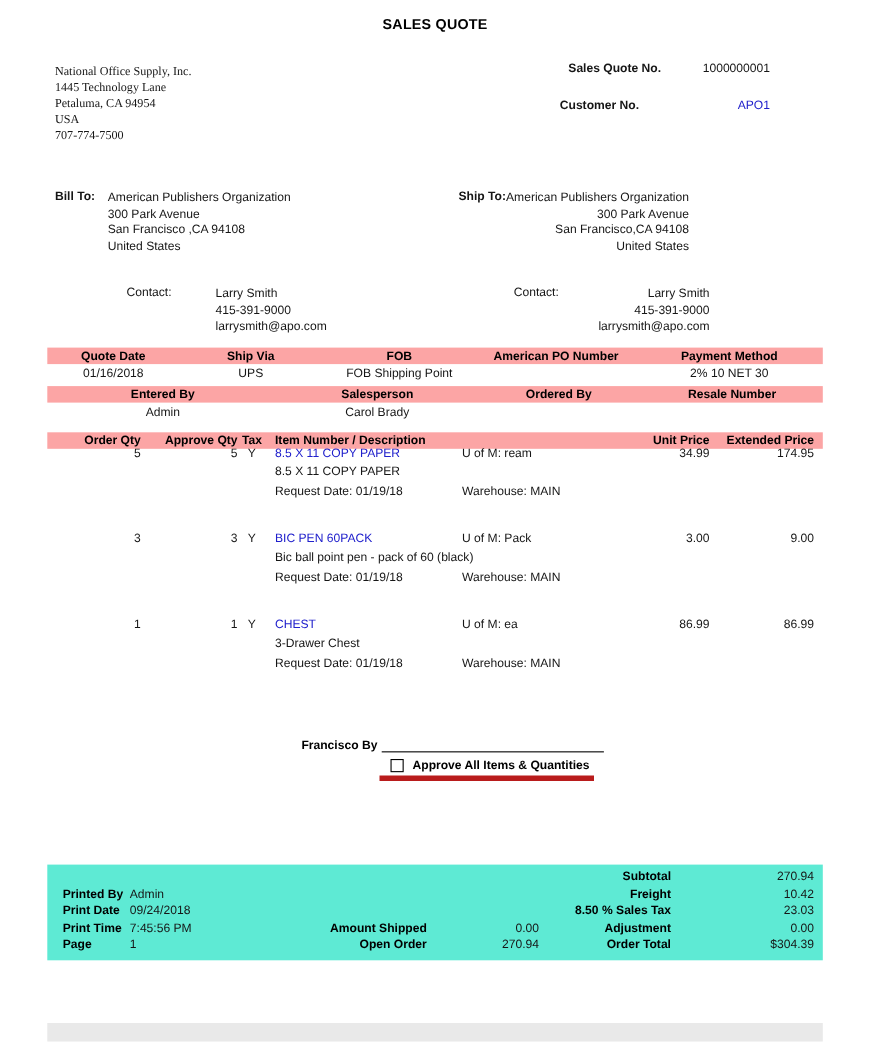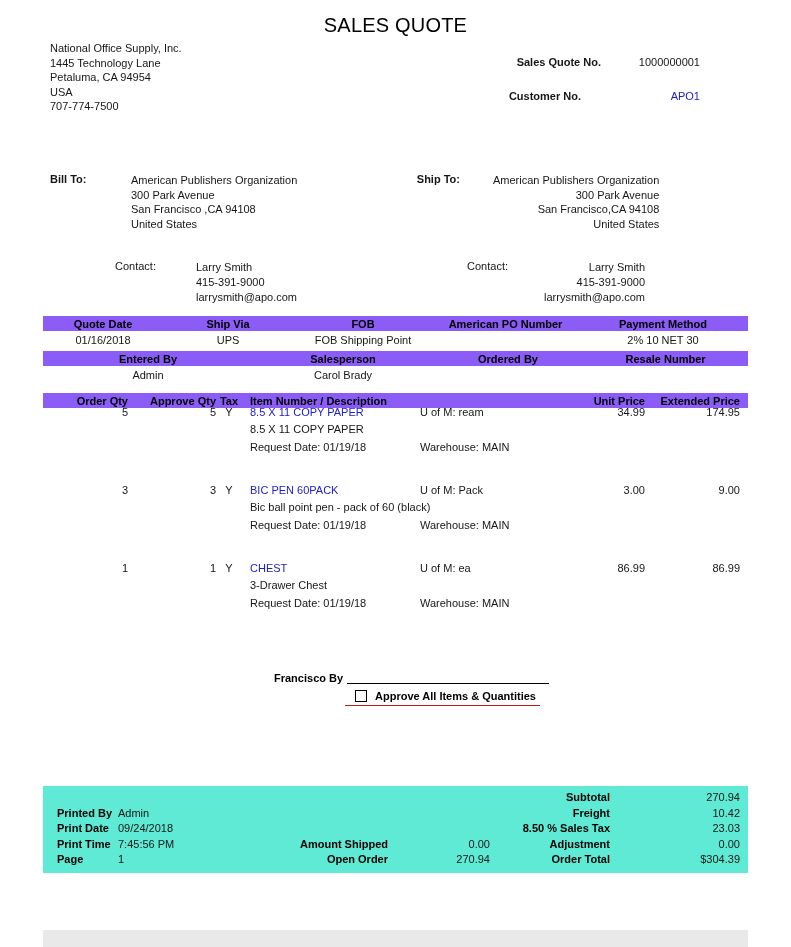--- a/index.html
+++ b/index.html
@@ -1,39 +1,39 @@
 <!DOCTYPE html>
 <html><head>
 <meta charset="utf-8">
 <style>
   html,body{margin:0;padding:0;}
   body{width:791px;height:947px;background:#ffffff;font-family:"Liberation Sans",sans-serif;font-size:11px;color:#161616;}
   .page{position:relative;width:791px;height:947px;overflow:hidden;background:#fff;}
-  .title{position:absolute;top:14px;left:0;width:100%;text-align:center;font-size:20px;font-weight:normal;letter-spacing:.2px;color:#000;}
-  .company{position:absolute;top:41px;left:50px;line-height:14.6px;}
+  .title{position:absolute;top:14px;left:0;width:100%;text-align:center;font-size:13px;font-weight:bold;letter-spacing:.2px;color:#000;}
+  .company{position:absolute;top:58px;left:50px;line-height:14.6px;font-family:Liberation Serif, serif;}
   .refs{position:absolute;top:56px;left:420px;width:280px;}
   .ref-row{display:flex;}
   .ref-row.second{margin-top:22px;gap:20px;}
   .ref-label{flex:1;text-align:right;font-weight:bold;}
   .ref-value{width:75px;margin-left:24px;text-align:right;}
   .link{color:#2020cc;}
   .parties{position:absolute;top:173px;left:50px;width:700px;display:flex;}
   .party.bill{width:365px;}
   .party.ship{flex:1;text-align:right;}
-  .party-top{display:flex;gap:33px;}
+  .party-top{display:flex;}
   .party-label{font-weight:bold;}
   .bill .party-label{width:48px;}
   .ship .party-label{width:45px;}
   .addr{line-height:14.6px;}
   .contact{display:flex;margin-top:29px;gap:36px;}
   .bill .contact{margin-left:65px;}
   .ship .contact{margin-left:48px;}
   .contact-label{width:45px;}
   .contact-lines{line-height:14.6px;}
-  .band{position:absolute;left:43px;width:705px;height:15px;background:#8b5cf6;display:grid;align-items:center;font-weight:bold;color:#000;}
+  .band{position:absolute;left:43px;width:705px;height:15px;background:#fca5a5;display:grid;align-items:center;font-weight:bold;color:#000;}
   .vals{position:absolute;left:43px;width:705px;display:grid;}
   .grid1{grid-template-columns:120px 130px 140px 145px 170px;}
   .grid2{grid-template-columns:210px 180px 150px 165px;}
   .items-grid{grid-template-columns:85px 88px 26px 170px 130px 108px 98px;}
   .band1{top:316px;}
   .vals1{top:334px;}
   .band2{top:351px;}
   .vals2{top:369px;}
   .items-head{top:393px;}
   .cc{text-align:center;}
@@ -43,21 +43,21 @@
   .pl8{padding-left:8px;}
   .items-body{position:absolute;top:404px;left:43px;width:705px;}
   .item{margin-bottom:26px;}
   .item-line1{display:grid;grid-template-columns:85px 88px 26px 170px 130px 108px 98px;line-height:17px;}
   .item-line2{margin-left:207px;line-height:17px;}
   .item-line3{display:grid;grid-template-columns:207px 170px auto;line-height:18px;}
   .approve{position:absolute;top:671px;left:274px;width:280px;}
   .approve-row1{display:flex;align-items:flex-end;}
   .approve-label{font-weight:bold;color:#000;}
   .sig-line{width:202px;height:12px;border-bottom:1px solid #000;margin-left:4px;}
-  .approve-row2{margin-top:4px;margin-left:71px;width:185px;border-bottom:1px solid #b91c1c;display:flex;align-items:center;padding:2px 0 3px 10px;}
+  .approve-row2{margin-top:4px;margin-left:71px;width:185px;border-bottom:5px solid #b91c1c;display:flex;align-items:center;padding:2px 0 3px 10px;}
   .checkbox{width:10px;height:10px;border:1.4px solid #000;background:#fff;flex:0 0 auto;}
   .checkbox-label{margin-left:8px;font-weight:bold;color:#000;}
   .footer{position:absolute;top:786px;left:43px;width:705px;background:#5eead4;box-sizing:border-box;padding:4px 8px 5px 0;}
   .f-row{display:grid;grid-template-columns:75px 110px 160px 102px 120px 130px;line-height:15.6px;}
   .f-l{font-weight:bold;padding-left:14px;color:#000;}
   .f-ml,.f-rl{font-weight:bold;text-align:right;color:#000;}
   .f-mv,.f-rv{text-align:right;}
   .bottom-band{position:absolute;top:930px;left:43px;width:705px;height:17px;background:#e9e9e9;}
 </style>
 </head>

